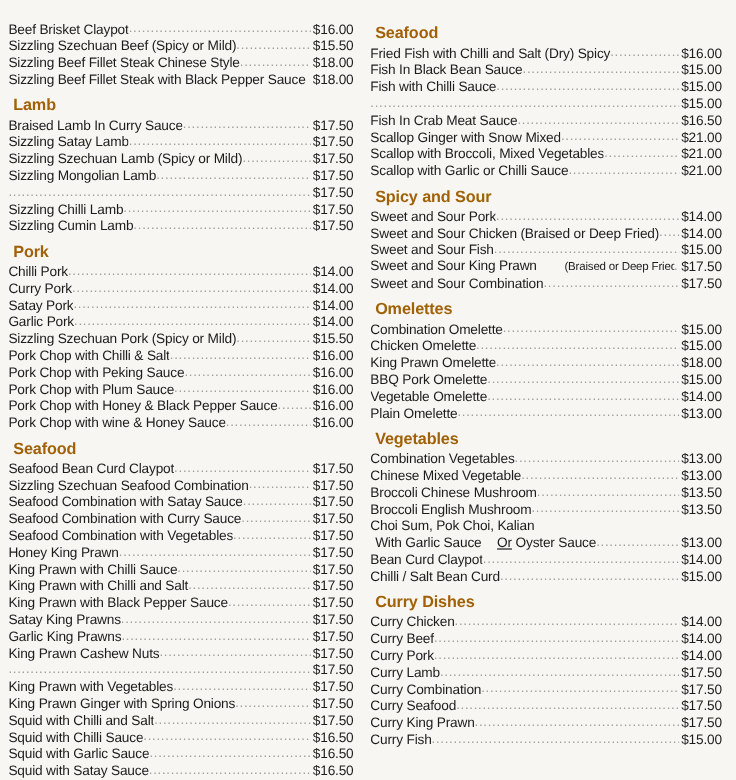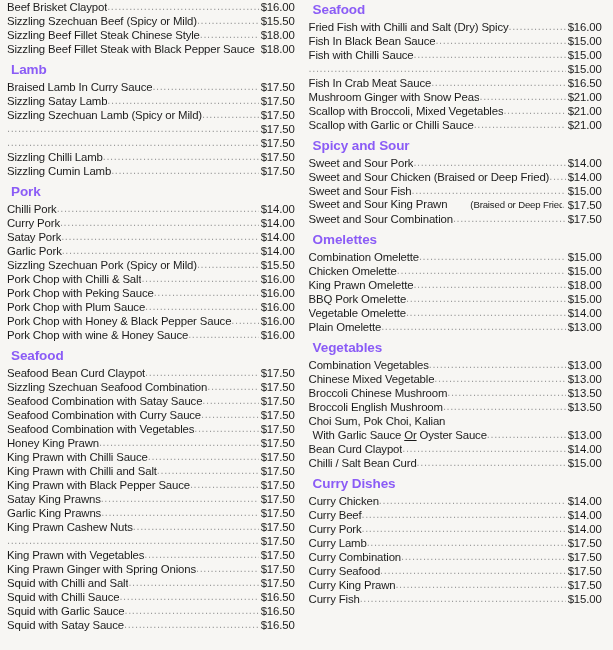--- a/index.html
+++ b/index.html
@@ -14,33 +14,33 @@
     overflow: hidden;
     font-family: "Liberation Sans", sans-serif;
     color: #1c1c1c;
     -webkit-font-smoothing: antialiased;
   }
   .menu-page {
     width: 562px;
     height: 650px;
     display: flex;
     background: #f7f6f3;
-    padding-top: 0;
+    padding-top: 18px;
   }
   .menu-column {
     width: 306px;
     padding: 0 6px 0 7px;
   }
   .menu-column.right {
     padding-left: 8px;
     padding-right: 5px;
   }
   .section { margin: 0; }
   .section-heading {
-    color: #8b5cf6;
+    color: #a16207;
     font-size: 13.5px;
     font-weight: bold;
     line-height: 15px;
     margin: 0;
     padding: 6px 0 3px 4px;
     letter-spacing: -0.1px;
   }
   .section:first-child > .section-heading {
     padding-top: 2px;
   }
@@ -59,20 +59,21 @@
     overflow: hidden;
     text-overflow: clip;
     letter-spacing: -0.15px;
   }
   .item-name .small {
     font-size: 9.6px;
     margin-left: 20px;
   }
   .item-name u {
     text-decoration: underline;
+    margin-left: 10px;
   }
   .dotfill {
     flex: 1 1 auto;
     min-width: 4px;
     overflow: hidden;
     position: relative;
     height: 14px;
   }
   .dotfill::after {
     content: "..........................................................................................................................................";
@@ -132,20 +133,21 @@
           <span class="item-name">Sizzling Satay Lamb</span>
           <span class="dotfill"></span>
           <span class="item-price">$17.50</span>
         </div>
         <div class="item-row">
           <span class="item-name">Sizzling Szechuan Lamb (Spicy or Mild)</span>
           <span class="dotfill"></span>
           <span class="item-price">$17.50</span>
         </div>
         <div class="item-row">
+          <span class="item-name">Sizzling Mongolian Lamb</span>
           <span class="dotfill"></span>
           <span class="item-price">$17.50</span>
         </div>
         <div class="item-row">
           <span class="dotfill"></span>
           <span class="item-price">$17.50</span>
         </div>
         <div class="item-row">
           <span class="item-name">Sizzling Chilli Lamb</span>
           <span class="dotfill"></span>
@@ -329,21 +331,21 @@
         <div class="item-row">
           <span class="dotfill"></span>
           <span class="item-price">$15.00</span>
         </div>
         <div class="item-row">
           <span class="item-name">Fish In Crab Meat Sauce</span>
           <span class="dotfill"></span>
           <span class="item-price">$16.50</span>
         </div>
         <div class="item-row">
-          <span class="item-name">Mushroom Ginger with Snow Peas</span>
+          <span class="item-name">Scallop Ginger with Snow Mixed</span>
           <span class="dotfill"></span>
           <span class="item-price">$21.00</span>
         </div>
         <div class="item-row">
           <span class="item-name">Scallop with Broccoli, Mixed Vegetables</span>
           <span class="dotfill"></span>
           <span class="item-price">$21.00</span>
         </div>
         <div class="item-row">
           <span class="item-name">Scallop with Garlic or Chilli Sauce</span>

